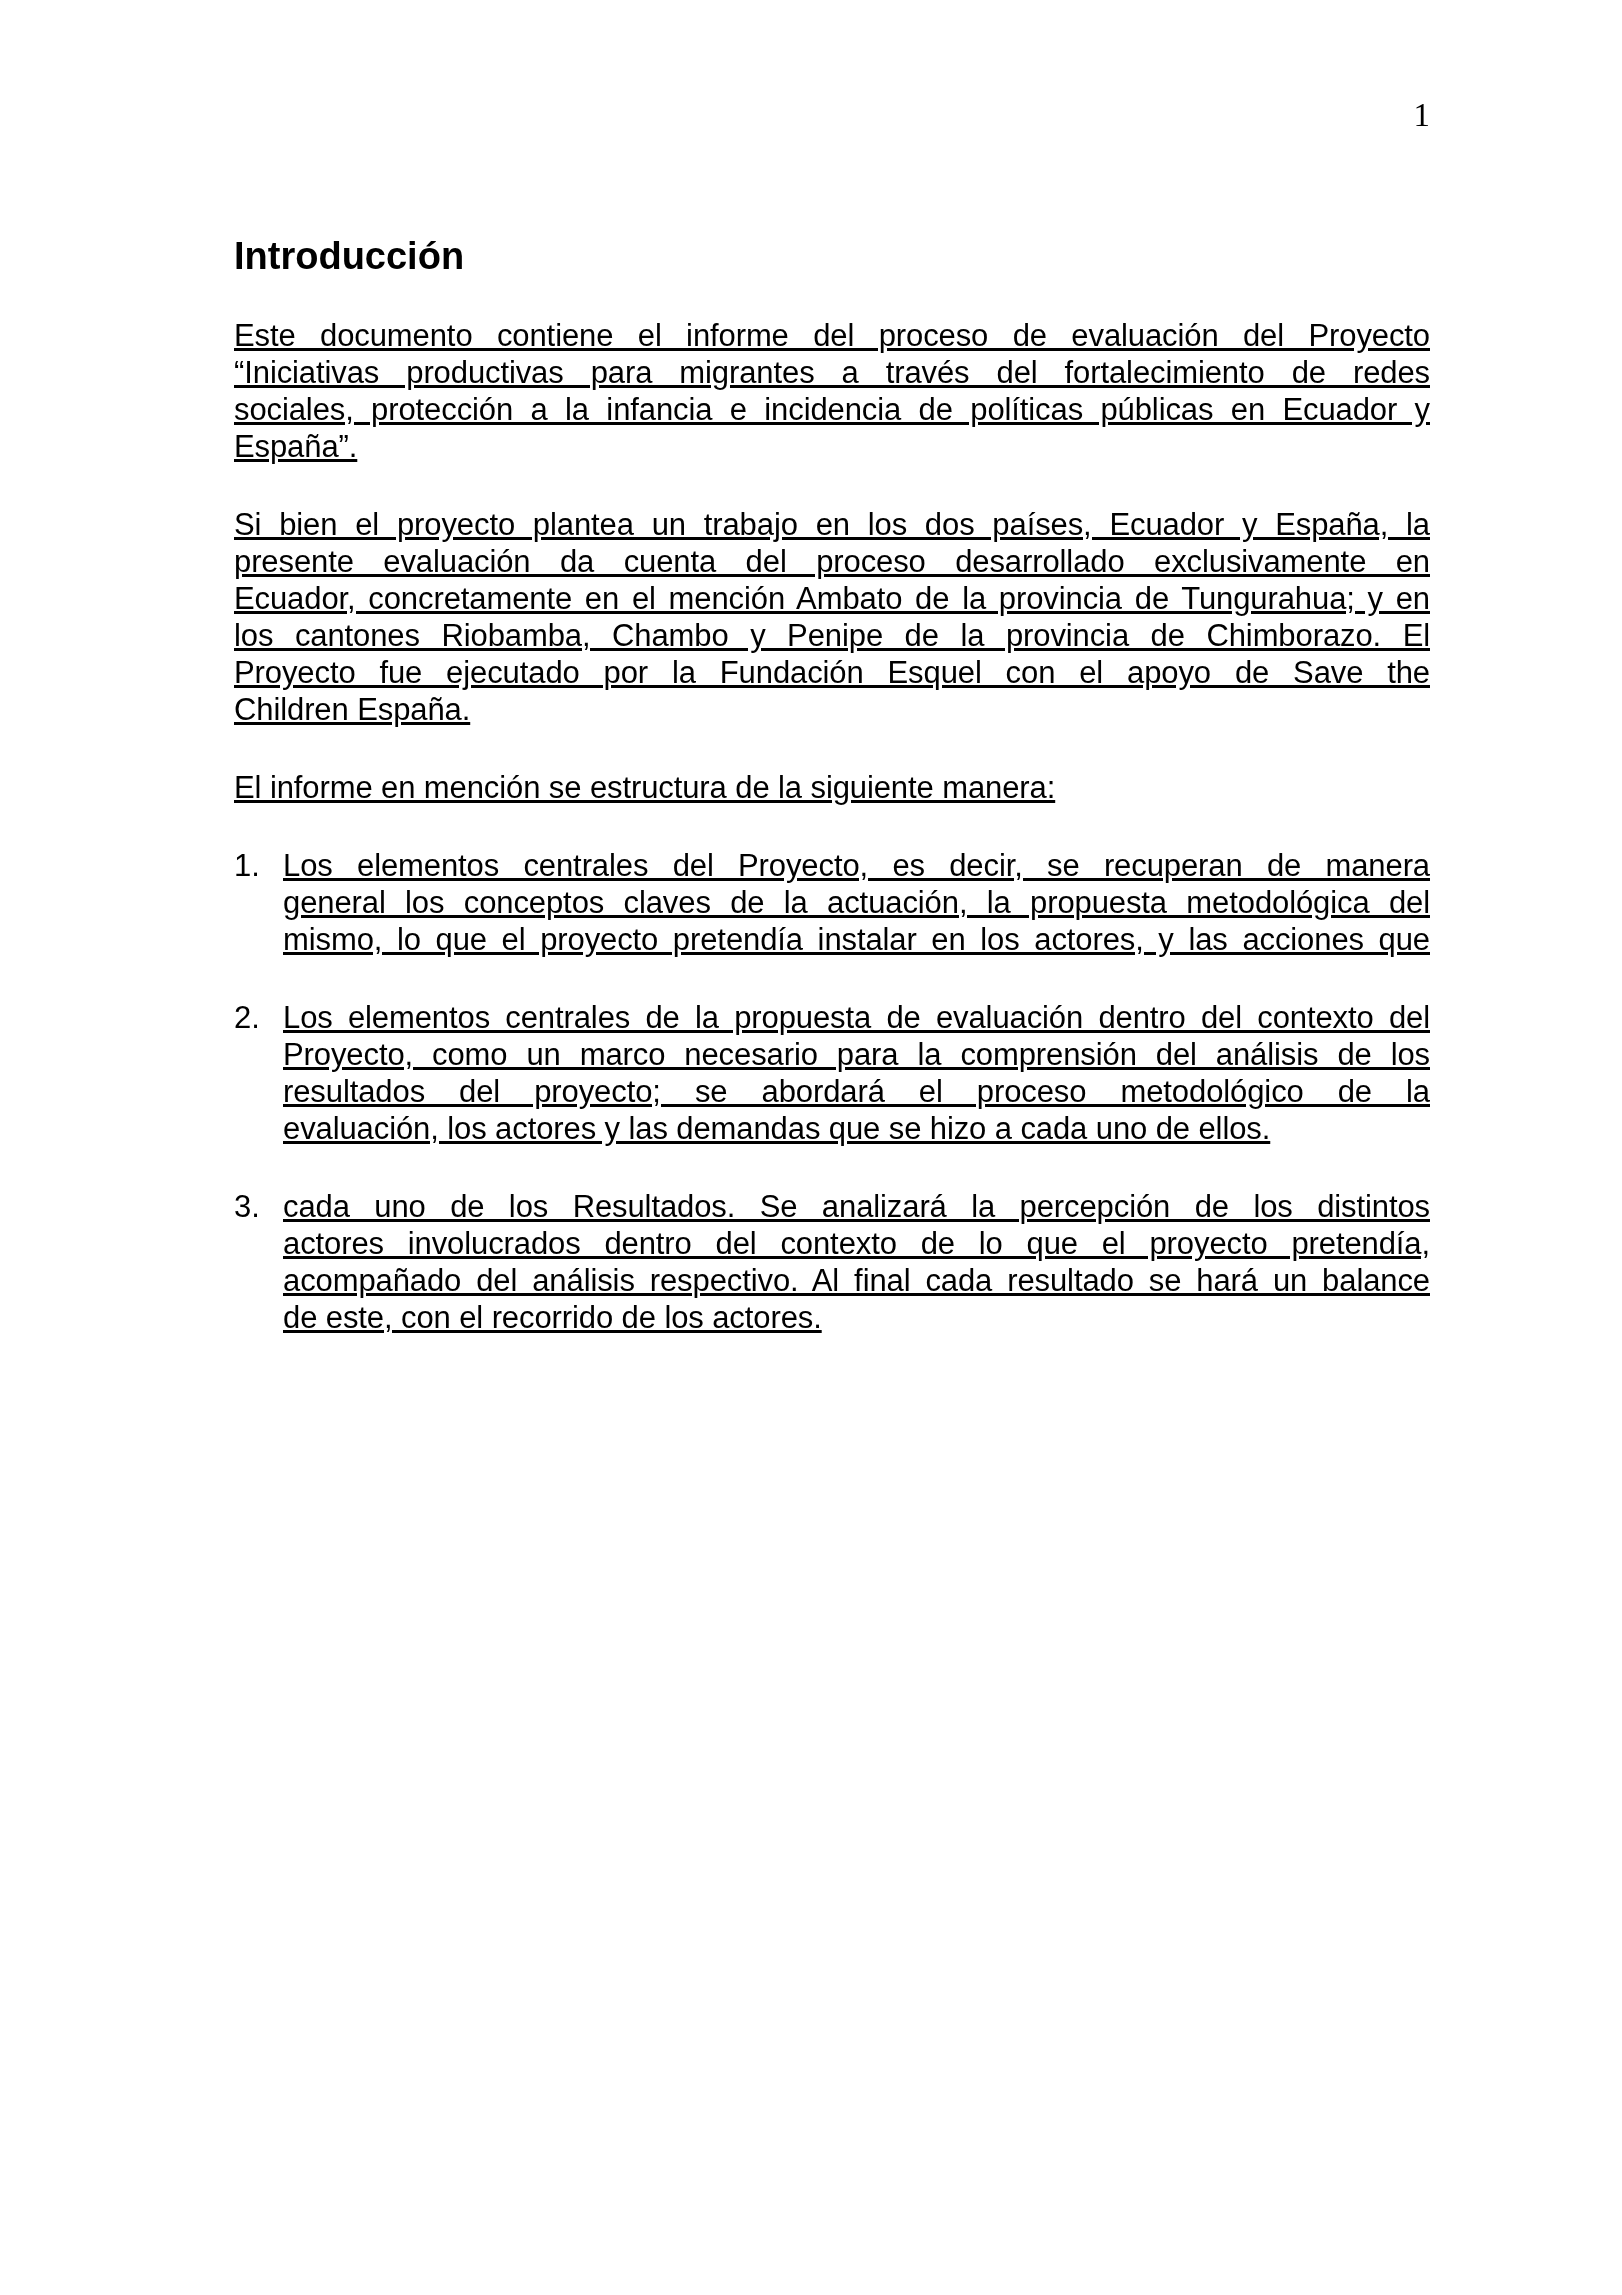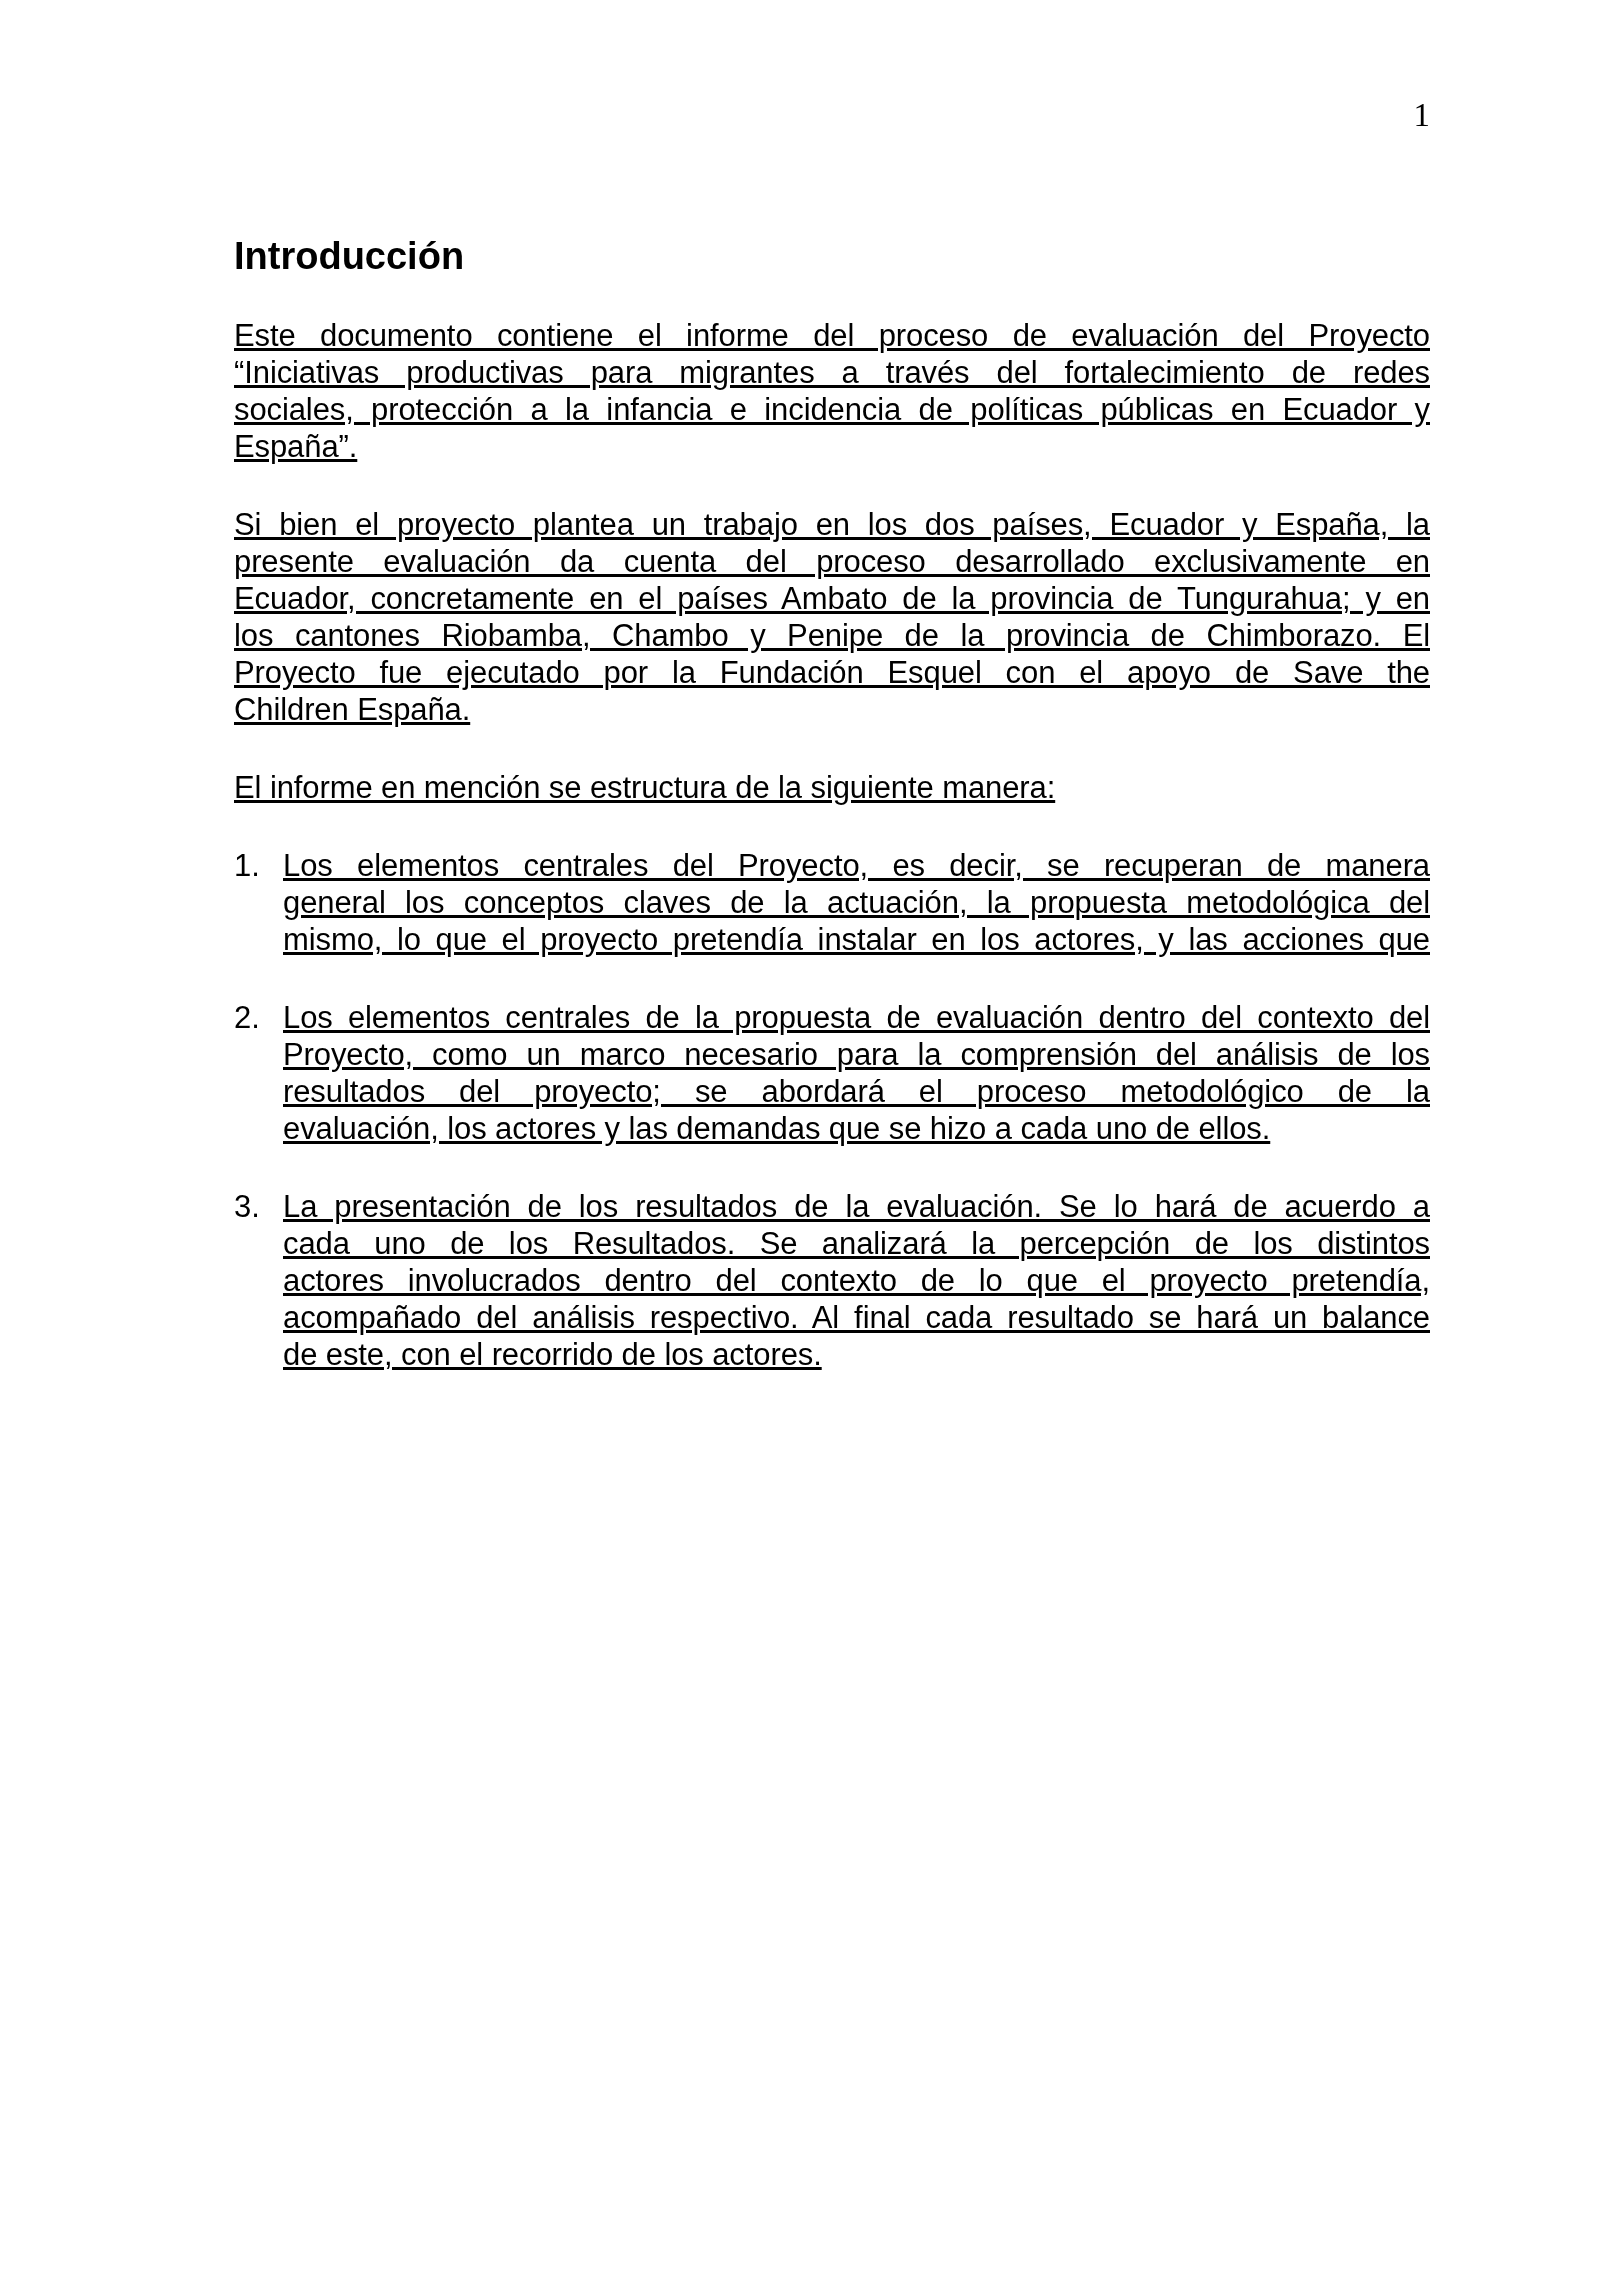--- a/index.html
+++ b/index.html
@@ -79,21 +79,21 @@
   <div class="para first">
       <div class="line">Este documento contiene el informe del proceso de evaluación del Proyecto</div>
       <div class="line">“Iniciativas productivas para migrantes a través del fortalecimiento de redes</div>
       <div class="line">sociales, protección a la infancia e incidencia de políticas públicas en Ecuador y</div>
       <div class="line last">España”.</div>
     </div>
 
   <div class="para">
       <div class="line">Si bien el proyecto plantea un trabajo en los dos países, Ecuador y España, la</div>
       <div class="line">presente evaluación da cuenta del proceso desarrollado exclusivamente en</div>
-      <div class="line">Ecuador, concretamente en el países Ambato de la provincia de Tungurahua; y en</div>
+      <div class="line">Ecuador, concretamente en el mención Ambato de la provincia de Tungurahua; y en</div>
       <div class="line">los cantones Riobamba, Chambo y Penipe de la provincia de Chimborazo. El</div>
       <div class="line">Proyecto fue ejecutado por la Fundación Esquel con el apoyo de Save the</div>
       <div class="line last">Children España.</div>
     </div>
 
   <div class="para">
       <div class="line last">El informe en mención se estructura de la siguiente manera:</div>
     </div>
 
   <div class="list-item">
@@ -111,21 +111,20 @@
         <div class="line">Los elementos centrales de la propuesta de evaluación dentro del contexto del</div>
         <div class="line">Proyecto, como un marco necesario para la comprensión del análisis de los</div>
         <div class="line">resultados del proyecto; se abordará el proceso metodológico de la</div>
         <div class="line last">evaluación, los actores y las demandas que se hizo a cada uno de ellos.</div>
       </div>
   </div>
 
   <div class="list-item">
     <div class="list-num">3.</div>
     <div class="item-body">
-        <div class="line">La presentación de los resultados de la evaluación. Se lo hará de acuerdo a</div>
         <div class="line">cada uno de los Resultados. Se analizará la percepción de los distintos</div>
         <div class="line">actores involucrados dentro del contexto de lo que el proyecto pretendía,</div>
         <div class="line">acompañado del análisis respectivo. Al final cada resultado se hará un balance</div>
         <div class="line last">de este, con el recorrido de los actores.</div>
       </div>
   </div>
 
 </div>
 
 

